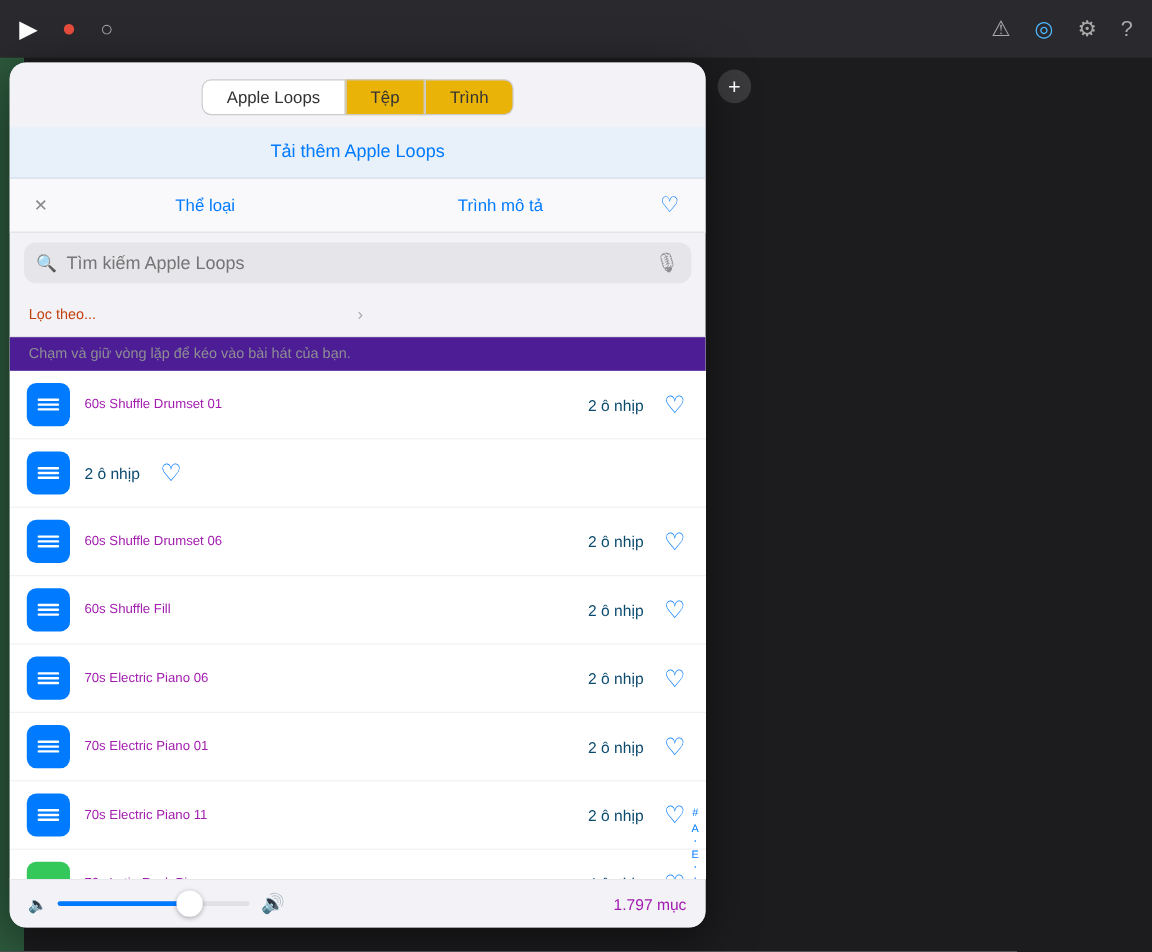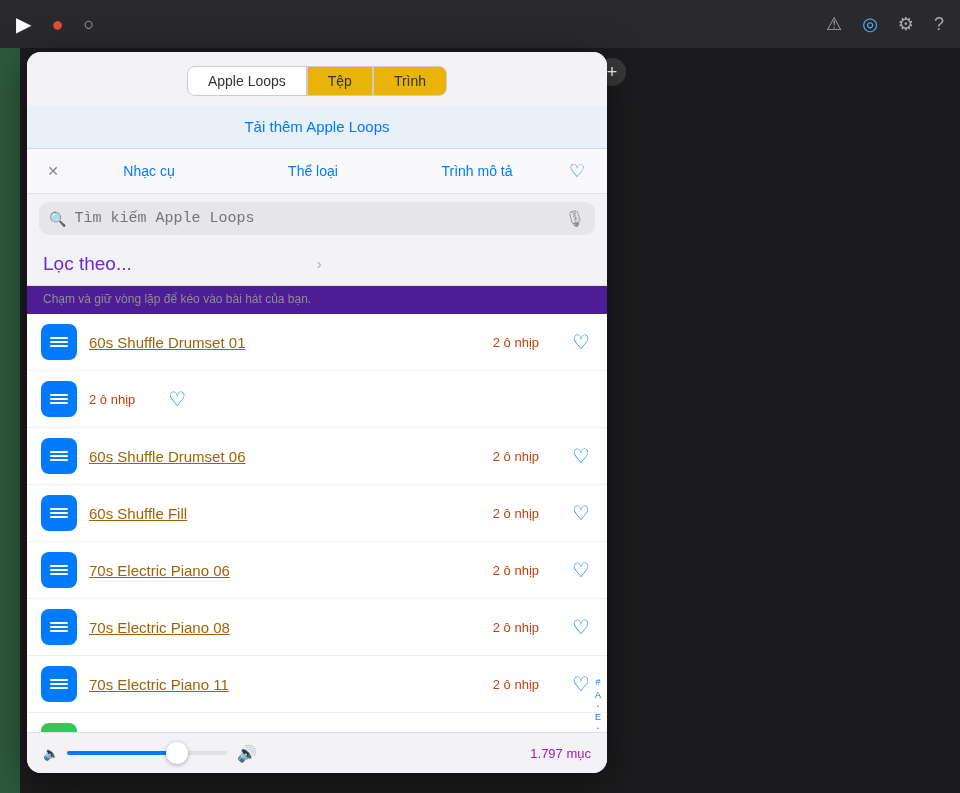--- a/index.html
+++ b/index.html
@@ -58,21 +58,21 @@
       width: 22px;
       height: 60px;
       background: #c8a020;
       border-radius: 3px;
     }
 
     
     .panel {
       position: absolute;
       top: 52px;
-      left: 27px;
+      left: 8px;
       width: 580px;
       bottom: 20px;
       background: #f2f2f7;
       border-radius: 14px;
       box-shadow: 0 8px 40px rgba(0,0,0,0.5);
       overflow: hidden;
       display: flex;
       flex-direction: column;
     }
 
@@ -170,40 +170,39 @@
       font-size: 14px;
       margin-right: 8px;
     }
     .search-bar input {
       flex: 1;
       border: none;
       background: transparent;
       font-size: 15px;
       color: #c2410c;
       outline: none;
-      font-family: Liberation Mono, monospace;
     }
     .search-bar .mic-icon {
       color: #8e8e93;
       font-size: 16px;
       cursor: pointer;
     }
 
     
     .filter-row {
       display: flex;
       align-items: center;
       padding: 10px 16px;
       border-bottom: 1px solid #e0e0e5;
       cursor: pointer;
     }
     .filter-row span {
       flex: 1;
-      font-size: 19px;
-      color: #6d28d9;
+      font-size: 12px;
+      color: #c2410c;
     }
     .filter-row .chevron {
       color: #aaa;
       font-size: 14px;
     }
 
     
     .hint-text {
       padding: 6px 16px 8px;
       font-size: 12px;
@@ -235,29 +234,28 @@
       justify-content: center;
       margin-right: 12px;
       flex-shrink: 0;
       font-size: 18px;
     }
     .loop-icon.blue { background: #007aff; }
     .loop-icon.green { background: #34c759; }
 
     .loop-name {
       flex: 1;
-      font-size: 15px;
-      color: #a16207;
-      text-decoration: underline;
+      font-size: 11px;
+      color: #a21caf;
     }
 
     .loop-beats {
       font-size: 13px;
-      color: #c2410c;
-      margin-right: 30px;
+      color: #0c4a6e;
+      margin-right: 14px;
     }
 
     .loop-fav {
       color: #007aff;
       font-size: 20px;
       cursor: pointer;
       width: 24px;
       text-align: center;
     }
 
@@ -392,21 +390,20 @@
     <button class="segment-btn">Tệp</button>
     <button class="segment-btn">Trình</button>
   </div>
 
   <div class="download-banner">
     <a>Tải thêm Apple Loops</a>
   </div>
 
   <div class="filter-tabs">
     <div class="filter-close">✕</div>
-    <div class="filter-tab">Nhạc cụ</div>
     <div class="filter-tab">Thể loại</div>
     <div class="filter-tab">Trình mô tả</div>
     <div class="filter-heart">♡</div>
   </div>
 
   <div class="search-bar">
     <span class="search-icon">🔍</span>
     <input type="text" placeholder="Tìm kiếm Apple Loops" style="">
     <span class="mic-icon">🎙</span>
   </div>
@@ -473,21 +470,21 @@
       <span class="loop-beats">2 ô nhịp</span>
       <span class="loop-fav">♡</span>
     </div>
 
     <div class="loop-item">
       <div class="loop-icon blue">
         <svg width="20" height="20" viewBox="0 0 20 20">
             <path d="M2 6h16M2 10h16M2 14h16" stroke="#fff" stroke-width="2" stroke-linecap="round"></path>
           </svg>
       </div>
-      <span class="loop-name">70s Electric Piano 08</span>
+      <span class="loop-name">70s Electric Piano 01</span>
       <span class="loop-beats">2 ô nhịp</span>
       <span class="loop-fav">♡</span>
     </div>
 
     <div class="loop-item">
       <div class="loop-icon blue">
         <svg width="20" height="20" viewBox="0 0 20 20">
             <path d="M2 6h16M2 10h16M2 14h16" stroke="#fff" stroke-width="2" stroke-linecap="round"></path>
           </svg>
       </div>

